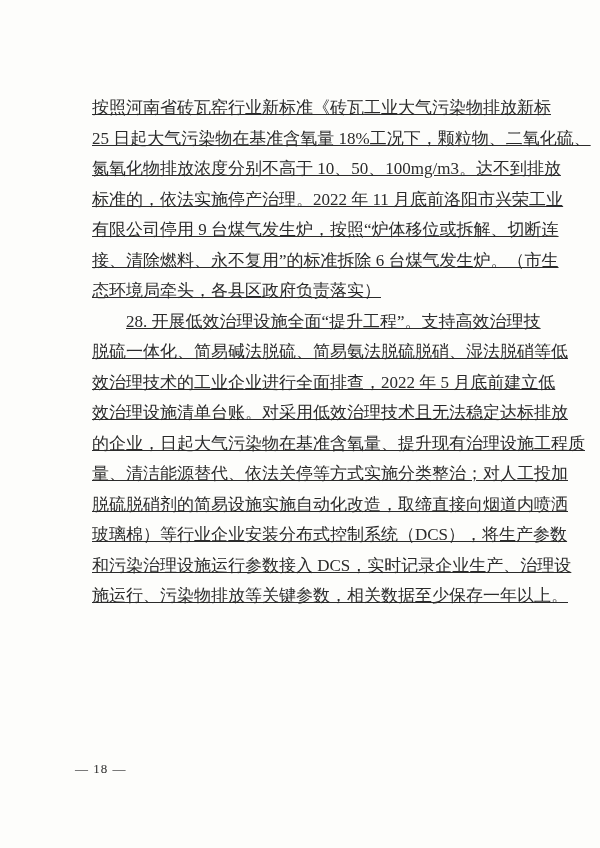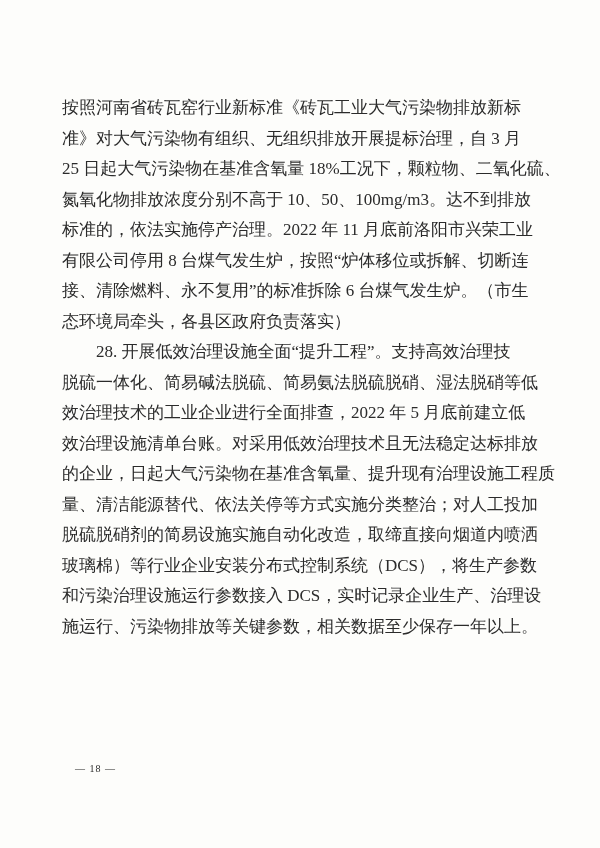--- a/index.html
+++ b/index.html
@@ -11,23 +11,24 @@
     position: relative;
     width: 600px;
     height: 848px;
     background: #fdfdfb;
     overflow: hidden;
     font-family: "Liberation Serif", serif;
     color: #2b2b2b;
   }
   .text-column {
     position: absolute;
-    left: 62px;
+    left: 92px;
     top: 93px;
     width: 448px;
+    text-decoration: underline;
   }
   .line {
     font-size: 17px;
     height: 30.5px;
     line-height: 30.5px;
     white-space: nowrap;
     text-align: justify;
     text-align-last: justify;
     text-justify: inter-character;
   }
@@ -35,38 +36,37 @@
     text-indent: 34px;
   }
   .line.no-justify {
     text-align: center;
     text-align-last: left;
   }
   .page-number {
     position: absolute;
     left: 75px;
     top: 761px;
-    font-size: 10px;
+    font-size: 13px;
     line-height: 16px;
     letter-spacing: 1px;
     color: #2b2b2b;
   }
 </style>
 </head>
 <body>
 
 <div class="page">
   <div class="text-column">
 
   <div class="line">按照河南省砖瓦窑行业新标准《砖瓦工业大气污染物排放新标</div>
-      <div class="line">准》对大气污染物有组织、无组织排放开展提标治理，自 3 月</div>
       <div class="line">25 日起大气污染物在基准含氧量 18%工况下，颗粒物、二氧化硫、</div>
       <div class="line">氮氧化物排放浓度分别不高于 10、50、100mg/m3。达不到排放</div>
       <div class="line">标准的，依法实施停产治理。2022 年 11 月底前洛阳市兴荣工业</div>
-      <div class="line">有限公司停用 8 台煤气发生炉，按照“炉体移位或拆解、切断连</div>
+      <div class="line">有限公司停用 9 台煤气发生炉，按照“炉体移位或拆解、切断连</div>
       <div class="line">接、清除燃料、永不复用”的标准拆除 6 台煤气发生炉。（市生</div>
       <div class="line no-justify">态环境局牵头，各县区政府负责落实）</div>
       <div class="line indent">28. 开展低效治理设施全面“提升工程”。支持高效治理技</div>
       <div class="line">脱硫一体化、简易碱法脱硫、简易氨法脱硫脱硝、湿法脱硝等低</div>
       <div class="line">效治理技术的工业企业进行全面排查，2022 年 5 月底前建立低</div>
       <div class="line">效治理设施清单台账。对采用低效治理技术且无法稳定达标排放</div>
       <div class="line">的企业，日起大气污染物在基准含氧量、提升现有治理设施工程质</div>
       <div class="line">量、清洁能源替代、依法关停等方式实施分类整治；对人工投加</div>
       <div class="line">脱硫脱硝剂的简易设施实施自动化改造，取缔直接向烟道内喷洒</div>
       <div class="line">玻璃棉）等行业企业安装分布式控制系统（DCS），将生产参数</div>

